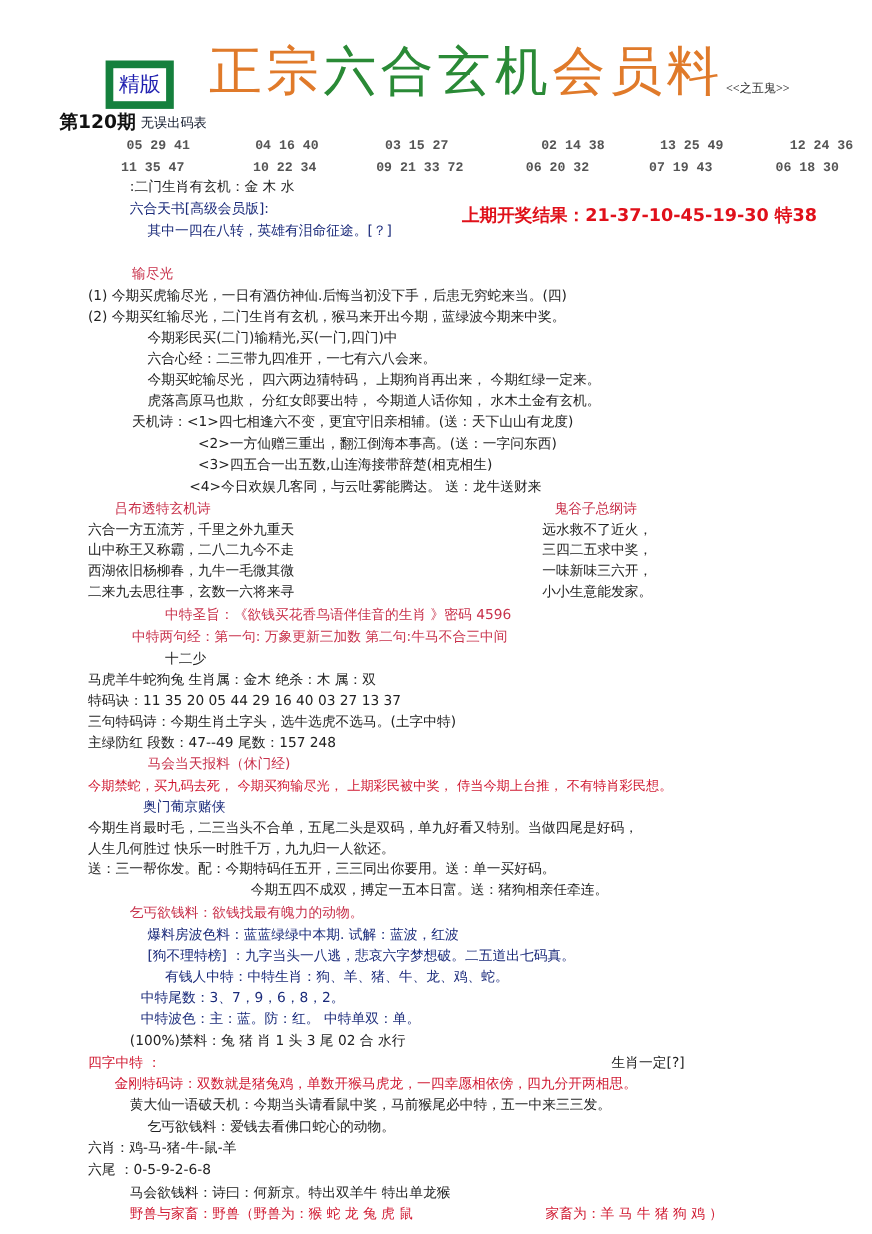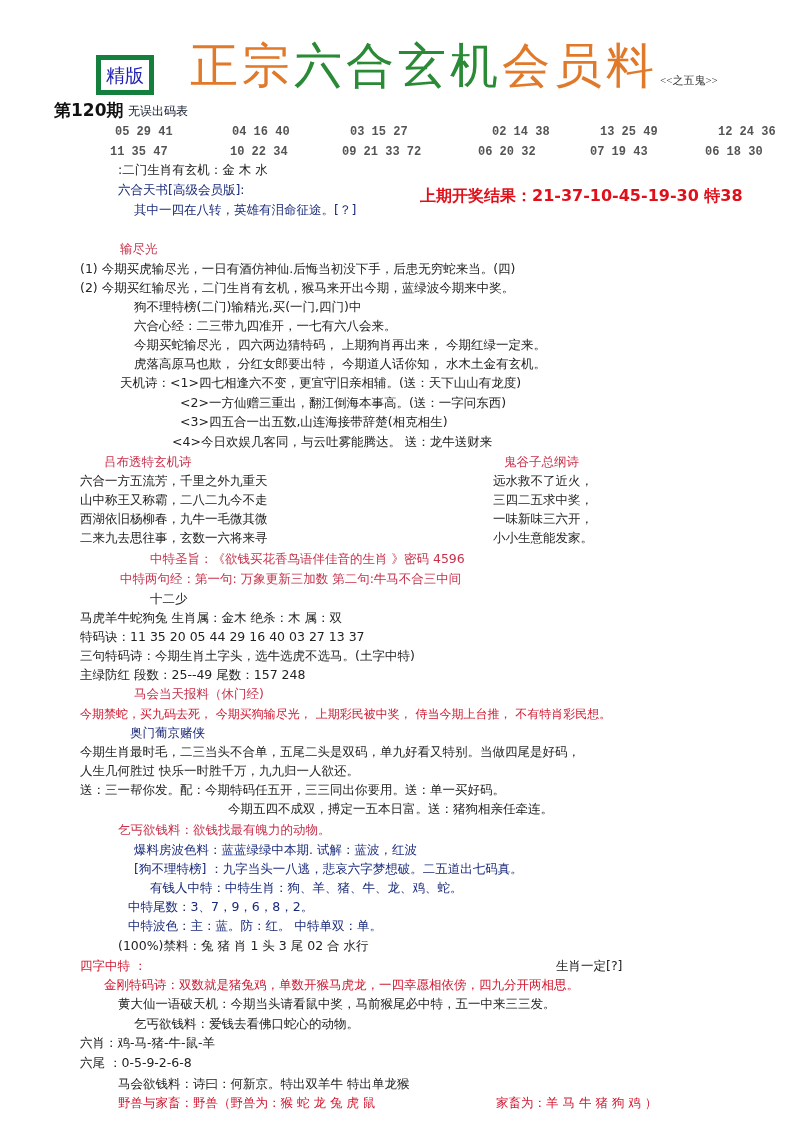--- a/index.html
+++ b/index.html
@@ -4,21 +4,21 @@
 <style>
   html, body { margin: 0; padding: 0; background: #ffffff; }
   body {
     width: 793px; height: 1122px; position: relative; overflow: hidden;
     font-family: "DejaVu Sans", "Liberation Sans", sans-serif;
     color: #222;
   }
   .abs { position: absolute; white-space: nowrap; }
   .badge {
     left: 96px; top: 55px; width: 48px; height: 30px;
-    border: 5px solid #15803d; font-size: 19px; line-height: 30px; text-align: center;
+    border: 7px solid #15803d; font-size: 19px; line-height: 30px; text-align: center;
     color: #111;
   }
   .badge .b1 { color: #1f1fb0; }
   .title {
     left: 190px; top: 36px; font-family: Liberation Sans, sans-serif;
     font-size: 48px; letter-spacing: 4px; line-height: 60px;
   }
   .title span { display: inline-block; }
   .c-or { color: #e07a2a; }
   .c-gr { color: #2a8a36; }
@@ -59,21 +59,21 @@
 <div class="abs numrow" style="left:705px;top:145px">06 18 30</div>
 
 <div class="abs t" style="left:118px;top:162px">:二门生肖有玄机：金 木 水</div>
 <div class="abs t t-blue" style="left:118px;top:182px">六合天书[高级会员版]:</div>
 <div class="abs t t-blue" style="left:134px;top:202px">其中一四在八转，英雄有泪命征途。[？]</div>
 <div class="abs big-red">上期开奖结果：21-37-10-45-19-30 特38</div>
 
 <div class="abs t t-pink" style="left:120px;top:241px">输尽光</div>
 <div class="abs t" style="left:80px;top:261px">(1)  今期买虎输尽光，一日有酒仿神仙.后悔当初没下手，后患无穷蛇来当。(四)</div>
 <div class="abs t" style="left:80px;top:280px">(2)  今期买红输尽光，二门生肖有玄机，猴马来开出今期，蓝绿波今期来中奖。</div>
-<div class="abs t" style="left:134px;top:299px">狗不理特榜(二门)输精光,买(一门,四门)中</div>
+<div class="abs t" style="left:134px;top:299px">今期彩民买(二门)输精光,买(一门,四门)中</div>
 <div class="abs t" style="left:134px;top:318px">六合心经：二三带九四准开，一七有六八会来。</div>
 <div class="abs t" style="left:134px;top:337px">今期买蛇输尽光，   四六两边猜特码，   上期狗肖再出来，   今期红绿一定来。</div>
 <div class="abs t" style="left:134px;top:356px">虎落高原马也欺，   分红女郎要出特，   今期道人话你知，   水木土金有玄机。</div>
 <div class="abs t" style="left:120px;top:375px">天机诗：&lt;1&gt;四七相逢六不变，更宜守旧亲相辅。(送：天下山山有龙度)</div>
 <div class="abs t" style="left:180px;top:395px">&lt;2&gt;一方仙赠三重出，翻江倒海本事高。(送：一字问东西)</div>
 <div class="abs t" style="left:180px;top:414px">&lt;3&gt;四五合一出五数,山连海接带辞楚(相克相生)</div>
 <div class="abs t" style="left:172px;top:434px">&lt;4&gt;今日欢娱几客同，与云吐雾能腾达。  送：龙牛送财来</div>
 
 <div class="abs t t-pink" style="left:104px;top:454px">吕布透特玄机诗</div>
 <div class="abs t t-pink" style="left:504px;top:454px">鬼谷子总纲诗</div>
@@ -85,21 +85,21 @@
 <div class="abs t" style="left:493px;top:492px">三四二五求中奖，</div>
 <div class="abs t" style="left:493px;top:511px">一味新味三六开，</div>
 <div class="abs t" style="left:493px;top:530px">小小生意能发家。</div>
 
 <div class="abs t t-pink" style="left:150px;top:551px">中特圣旨：《欲钱买花香鸟语伴佳音的生肖 》密码 4596</div>
 <div class="abs t t-pink" style="left:120px;top:571px">中特两句经：第一句: 万象更新三加数  第二句:牛马不合三中间</div>
 <div class="abs t" style="left:150px;top:591px">十二少</div>
 <div class="abs t" style="left:80px;top:610px">马虎羊牛蛇狗兔    生肖属：金木  绝杀：木  属：双</div>
 <div class="abs t" style="left:80px;top:629px">特码诀：11 35 20 05 44 29 16 40 03 27 13 37</div>
 <div class="abs t" style="left:80px;top:648px">三句特码诗：今期生肖土字头，选牛选虎不选马。(土字中特)</div>
-<div class="abs t" style="left:80px;top:667px">主绿防红  段数：25--49  尾数：157 248</div>
+<div class="abs t" style="left:80px;top:667px">主绿防红  段数：47--49  尾数：157 248</div>
 
 <div class="abs t t-pink" style="left:134px;top:686px">马会当天报料（休门经)</div>
 <div class="abs t t-red" style="left:80px;top:706px;font-size:12px">今期禁蛇，买九码去死，  今期买狗输尽光，   上期彩民被中奖，   侍当今期上台推，   不有特肖彩民想。</div>
 <div class="abs t t-blue" style="left:130px;top:725px">奥门葡京赌侠</div>
 <div class="abs t" style="left:80px;top:744px">今期生肖最时毛，二三当头不合单，五尾二头是双码，单九好看又特别。当做四尾是好码，</div>
 <div class="abs t" style="left:80px;top:763px">人生几何胜过  快乐一时胜千万，九九归一人欲还。</div>
 <div class="abs t" style="left:80px;top:782px">送：三一帮你发。配：今期特码任五开，三三同出你要用。送：单一买好码。</div>
 <div class="abs t" style="left:228px;top:801px">今期五四不成双，搏定一五本日富。送：猪狗相亲任牵连。</div>
 
 <div class="abs t t-pink" style="left:118px;top:822px">乞丐欲钱料：欲钱找最有魄力的动物。</div>

